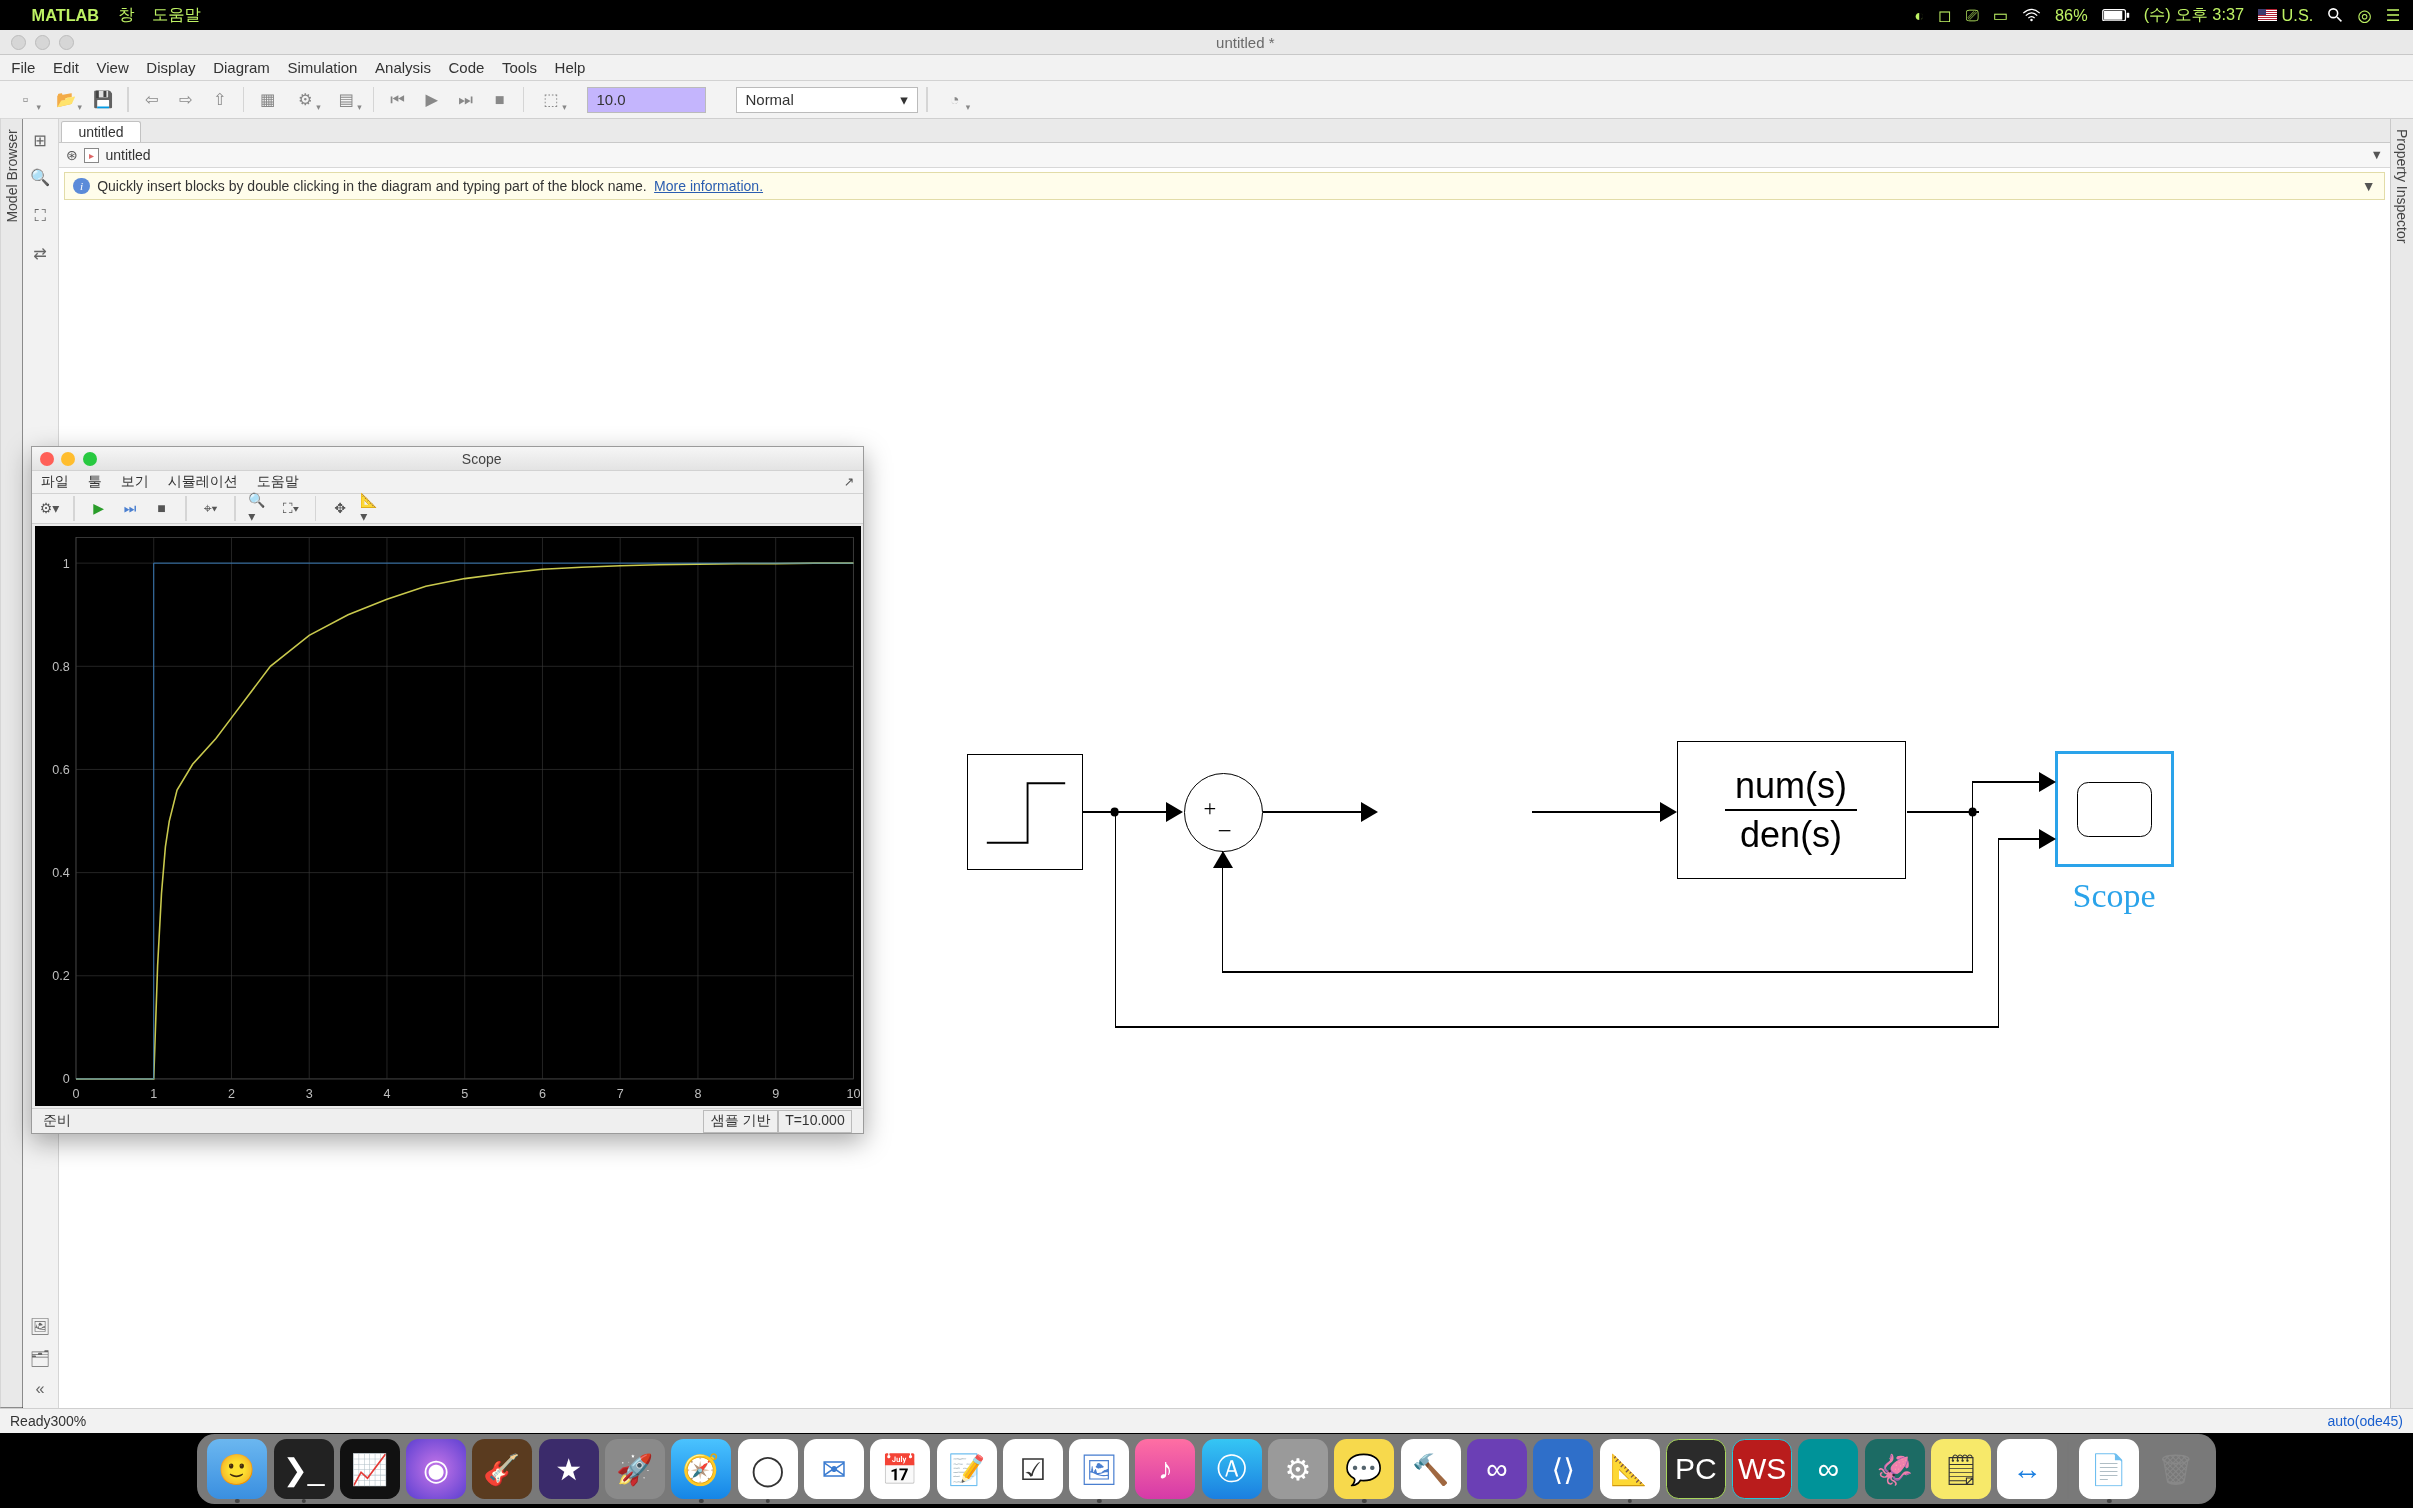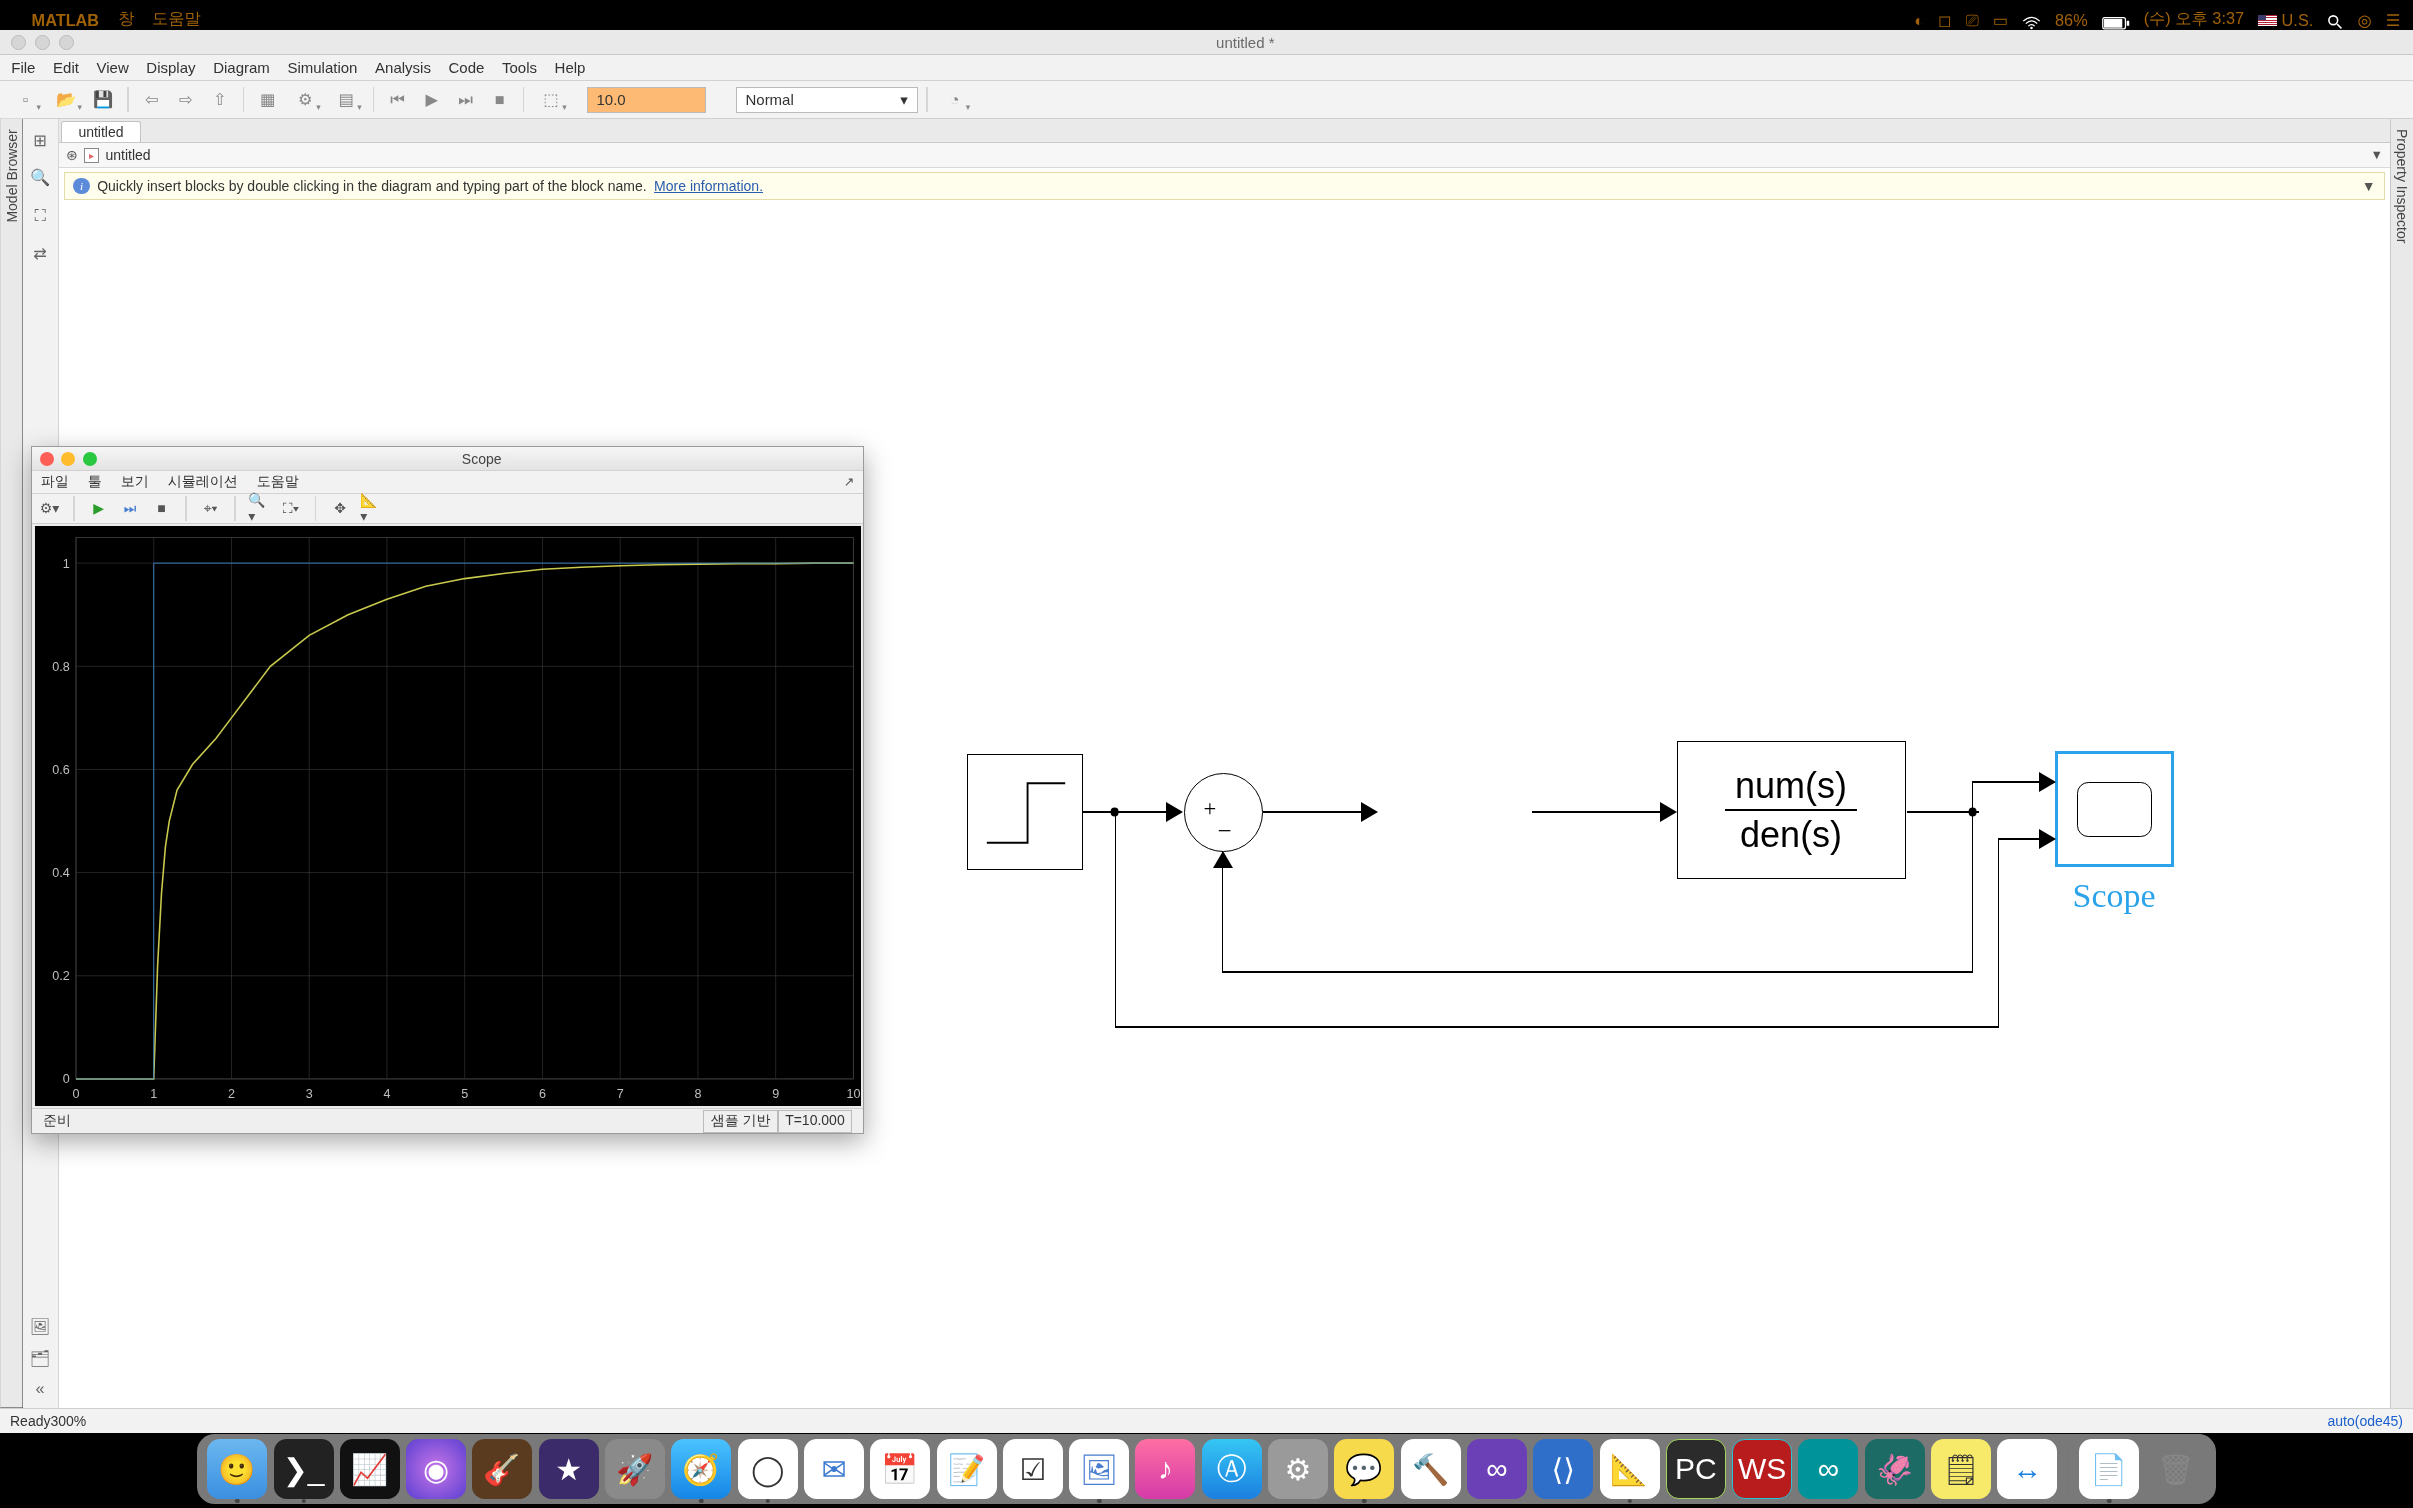--- a/index.html
+++ b/index.html
@@ -1,19 +1,19 @@
 <!DOCTYPE html>
 <html style="font-size:10px"><head>
 <meta charset="utf-8">
 <style>
 * { margin:0; padding:0; box-sizing:border-box; font-family:-apple-system,BlinkMacSystemFont,"Helvetica Neue",Arial,sans-serif; }
 body { width:2413px; height:1508px; background:#000; overflow:hidden; }
 
 
-.mac-menubar { height:30px; background:#000; color:#a16207; display:flex; align-items:flex-end; padding:0 12.6px; font-size:16.3px; }
+.mac-menubar { height:30px; background:#000; color:#bef264; display:flex; align-items:center; padding:0 12.6px; font-size:16.3px; }
 .mac-menubar .apple { font-size:19px; margin-right:19px; }
 .mac-menubar .app-name { font-weight:bold; margin-right:19px; }
 .mac-menubar .mitem { margin-right:17.6px; }
 .mac-menubar .spacer { flex:1; }
 .mac-menubar .ritem { margin-left:14px; display:flex; align-items:center; }
 .flag { width:19px; height:11.3px; background:linear-gradient(#b22234 0 8%,#fff 8% 16%,#b22234 16% 24%,#fff 24% 32%,#b22234 32% 40%,#fff 40% 48%,#b22234 48% 56%,#fff 56% 64%,#b22234 64% 72%,#fff 72% 80%,#b22234 80% 88%,#fff 88% 100%); position:relative; }
 .flag::before{content:"";position:absolute;left:0;top:0;width:40%;height:50%;background:#3c3b6e;}
 
 
 .win-titlebar { height:25px; background:#e9e9e9; border-bottom:0.6px solid #c8c8c8; display:flex; align-items:center; padding:0 11.3px; color:#6a6a6a; font-size:15px; }
@@ -24,21 +24,21 @@
 
 .app-menubar { height:26.4px; background:#f2f2f2; border-bottom:0.6px solid #d2d2d2; display:flex; align-items:center; padding:0 11.3px; color:#333; font-size:15px; }
 .app-menubar .mitem { margin-right:17.6px; }
 
 
 .app-toolbar { height:38px; background:#f3f3f3; border-bottom:0.6px solid #cfcfcf; display:flex; align-items:center; padding:0 7.5px; gap:5px; }
 .tbtn { width:29px; height:29px; display:flex; align-items:center; justify-content:center; color:#888; font-size:16.3px; border-radius:2.5px; }
 .tbtn.split { width:36px; position:relative; }
 .tbtn.split::after { content:"▾"; font-size:8.8px; position:absolute; right:2.5px; bottom:2.5px; color:#888; }
 .tsep { width:1.3px; height:25px; background:#d5d5d5; margin:0 3.8px; }
-.sim-time { width:119px; height:26.4px; background:#fdba74; border:0.6px solid #bbb; padding:0 8.8px; font-size:15px; color:#333; display:flex; align-items:center; margin-left:12.6px; }
+.sim-time { width:119px; height:26.4px; background:#c4b5fd; border:0.6px solid #bbb; padding:0 8.8px; font-size:15px; color:#333; display:flex; align-items:center; margin-left:12.6px; }
 .sim-mode { width:182px; height:26.4px; background:#fff; border:0.6px solid #bbb; padding:0 8.8px; font-size:15px; color:#333; display:flex; align-items:center; justify-content:space-between; margin-left:25px;gap:12px; }
 
 
 .main-wrap { display:flex; height:calc(100% - 30px - 25px - 26.4px - 38px - 25px - 75px); position:relative; }
 .side-tab-left { width:22.6px; background:#e9e9e9; border-right:0.6px solid #c9c9c9; writing-mode:vertical-rl; text-orientation:mixed; transform:rotate(180deg); font-size:14px; color:#444; display:flex; align-items:center; justify-content:flex-end; padding:10px 0; }
 .side-tab-right { width:22.6px; background:#e9e9e9; border-left:0.6px solid #c9c9c9; writing-mode:vertical-rl; font-size:14px; color:#444; display:flex; align-items:center; justify-content:flex-start; padding:10px 0; }
 .left-toolstrip { width:36px; background:#f2f2f2; border-right:0.6px solid #d5d5d5; display:flex; flex-direction:column; align-items:center; padding-top:7.5px; gap:11.3px; position:relative; }
 .left-toolstrip .lbtn { width:26.4px; height:26.4px; display:flex; align-items:center; justify-content:center; color:#666; font-size:16.3px; }
 .left-toolstrip .lbtn.bottom { position:absolute; }
 .center { flex:1; background:#fff; position:relative; display:flex; flex-direction:column; }

